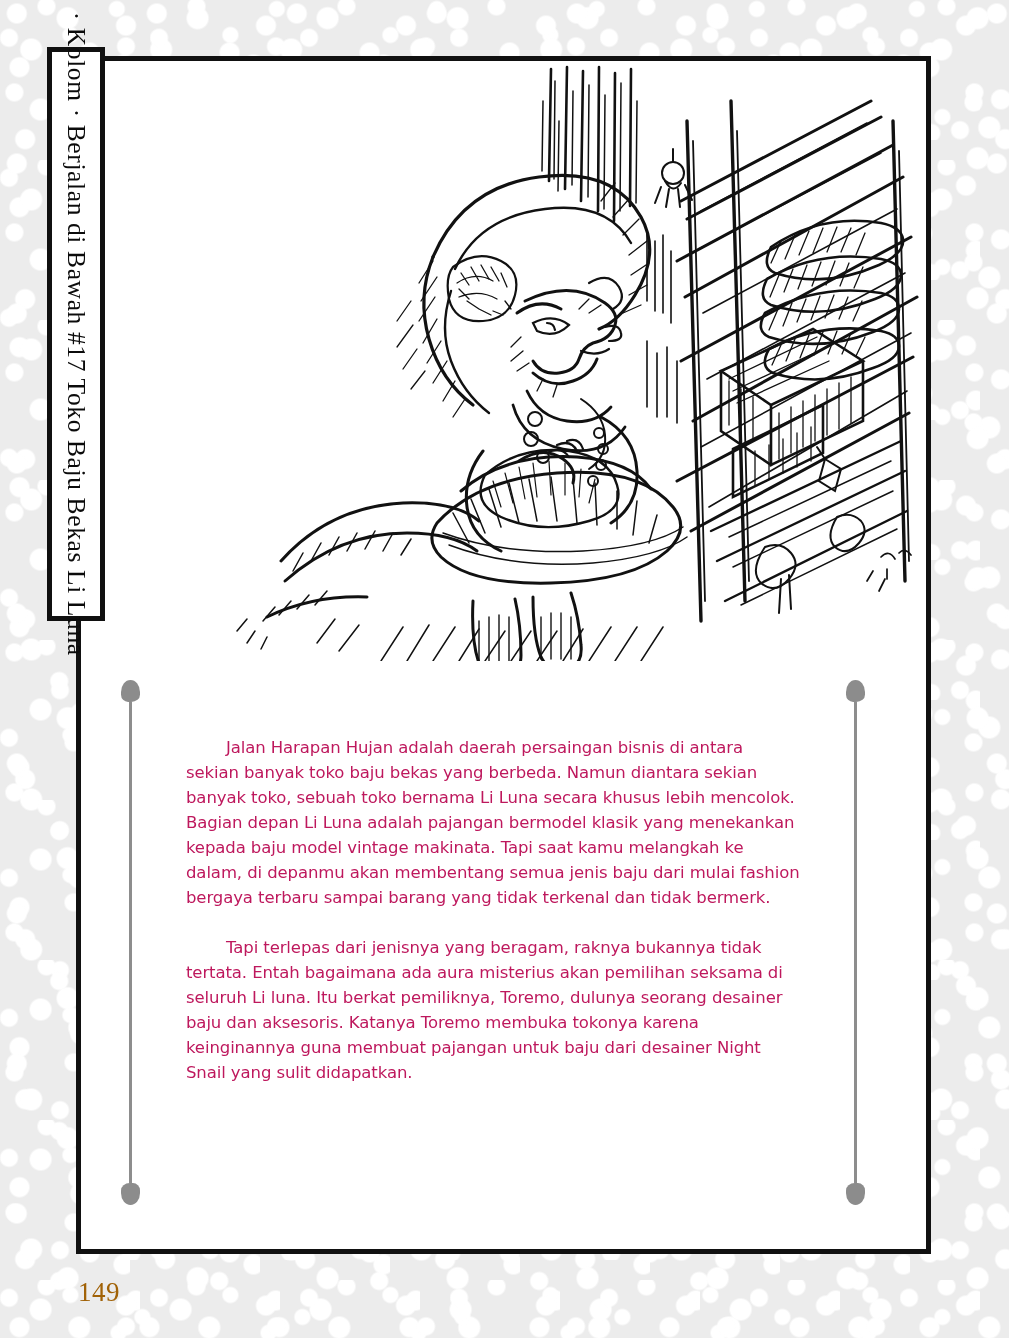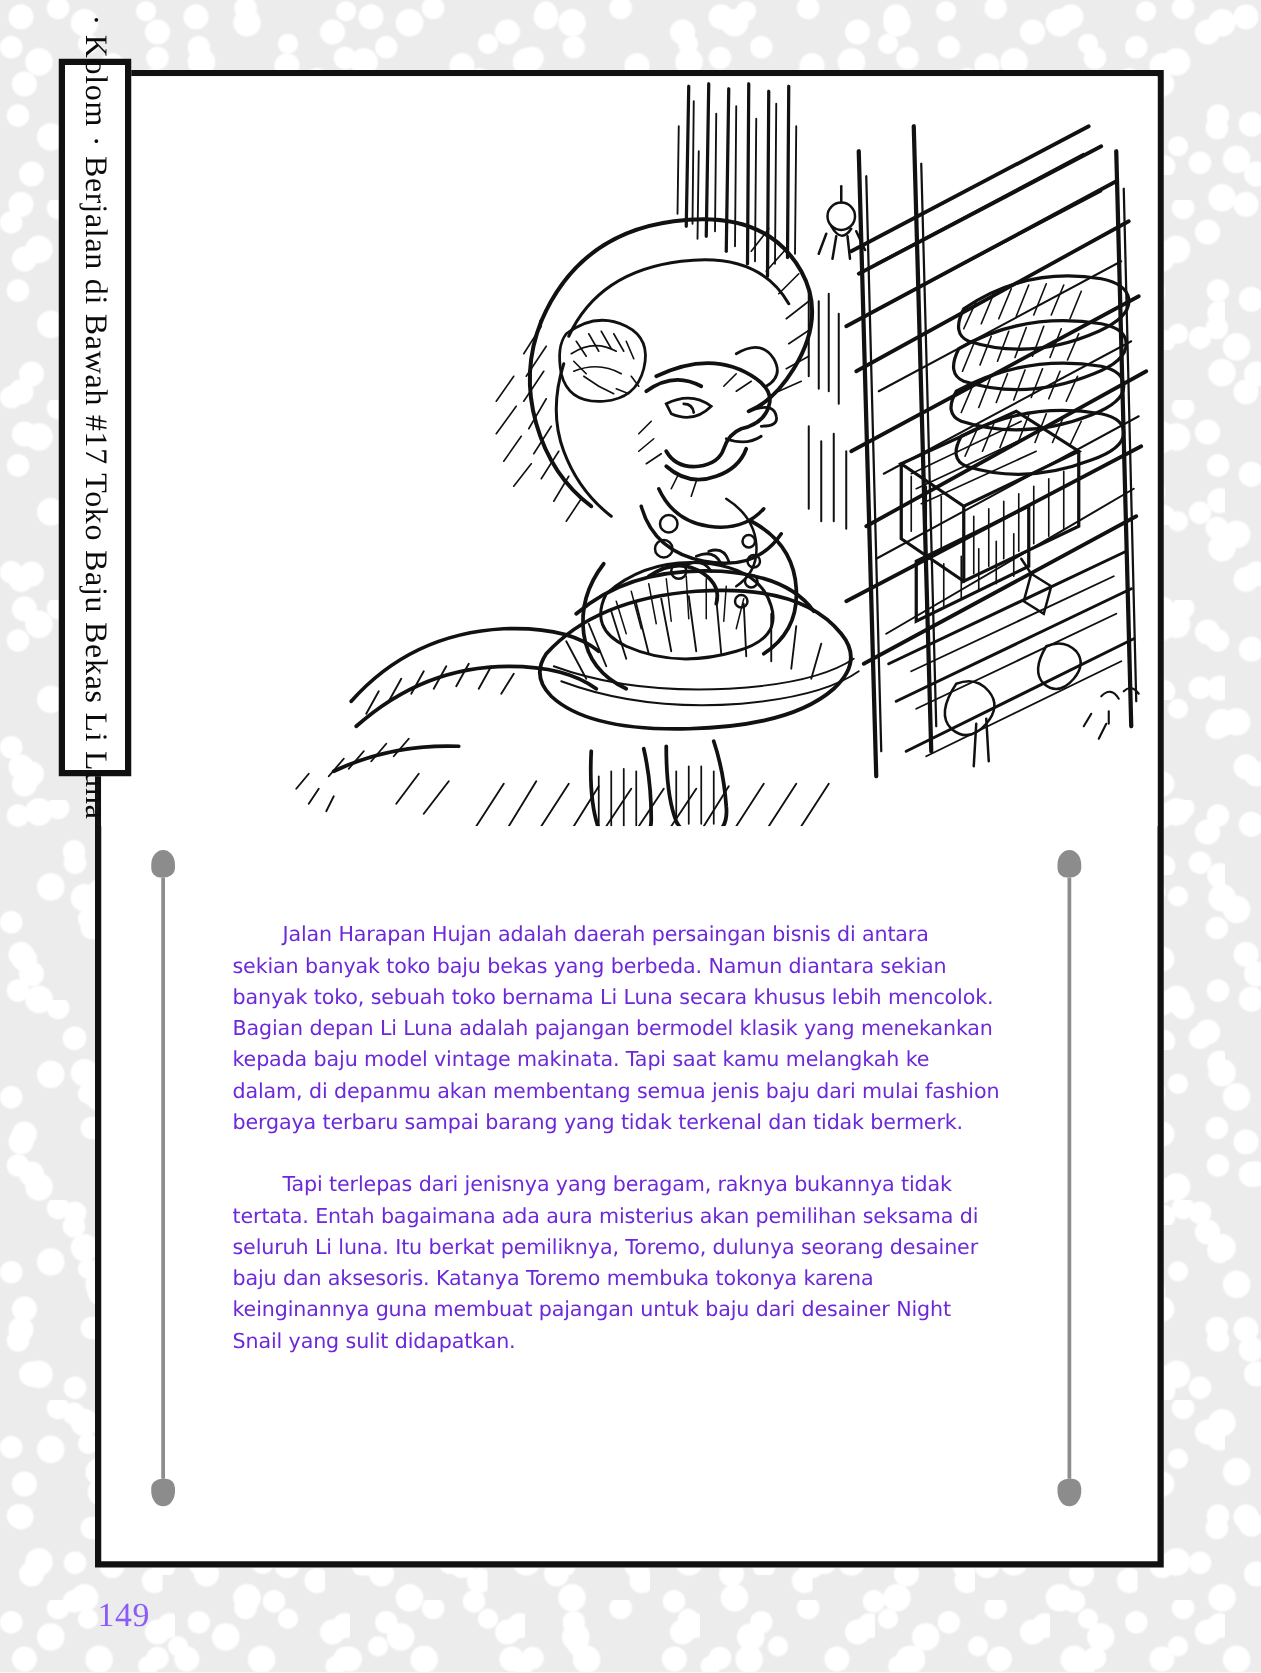--- a/index.html
+++ b/index.html
@@ -150,37 +150,37 @@
   }
 
   #article-body {
     position: absolute;
     left: 58px;
     right: 58px;
     top: 55px;
     font-family: "DejaVu Sans", sans-serif;
     font-size: 16.5px;
     line-height: 25px;
-    color: #6d28d9;
+    color: #be185d;
     letter-spacing: -0.1px;
   }
   #article-body p {
     margin: 0 0 25px 0;
     text-indent: 40px;
   }
   #article-body p.no-indent { text-indent: 0; }
 
   
   #folio {
     position: absolute;
     left: 78px;
     top: 1277px;
     font-family: "Liberation Serif", serif;
     font-size: 27px;
-    color: #8b5cf6;
+    color: #a16207;
     letter-spacing: 0.5px;
   }
 </style>
 </head>
 <body>
 
 <div id="page">
 
   <div id="bg-texture"></div>
 

